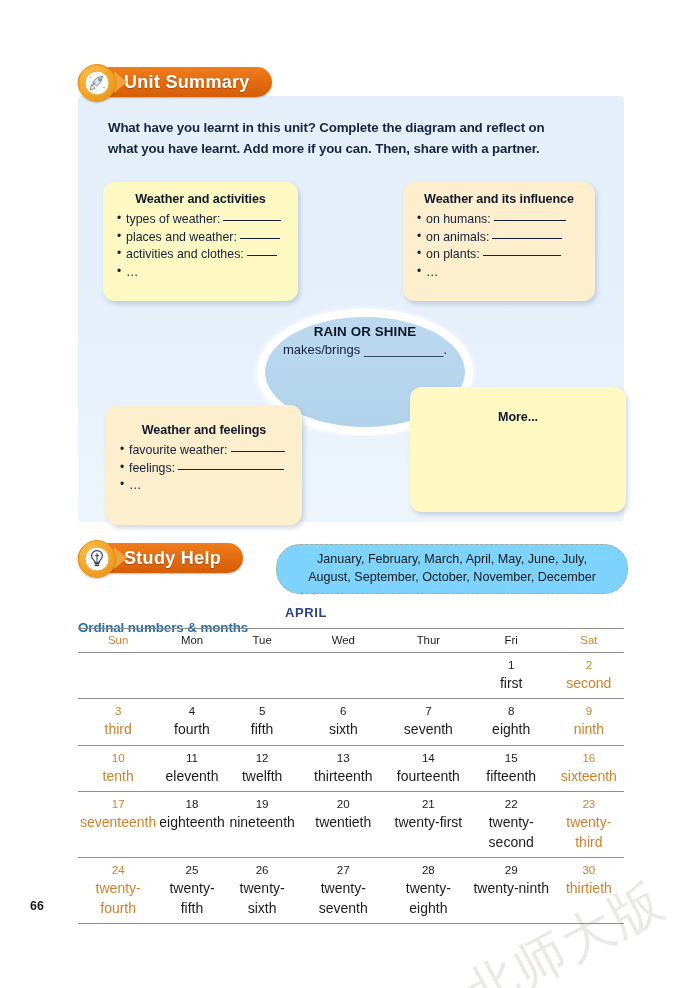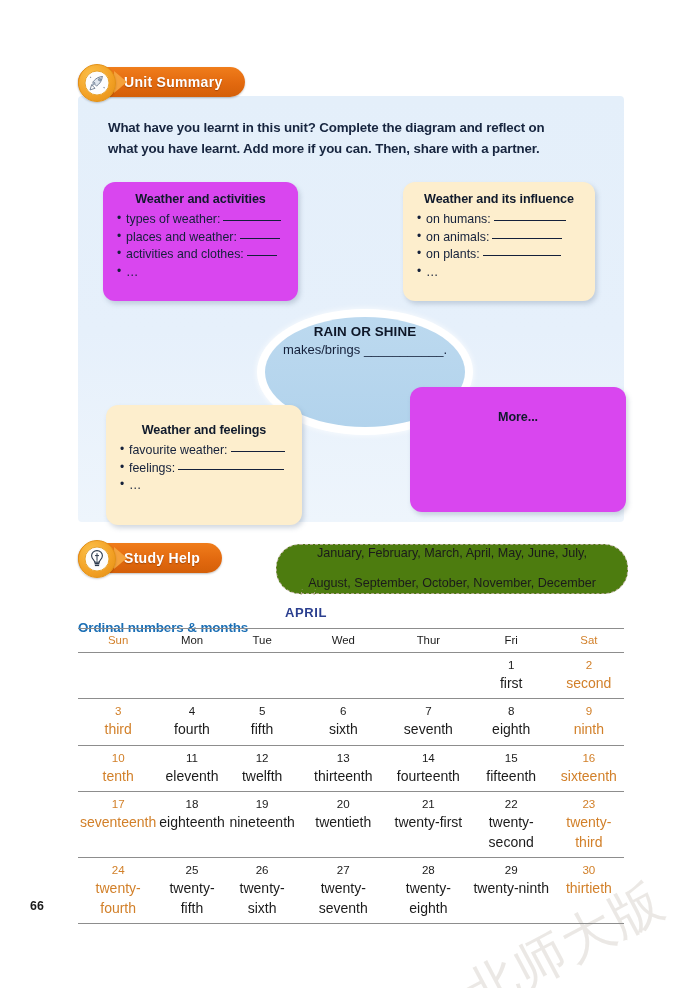--- a/index.html
+++ b/index.html
@@ -36,21 +36,21 @@
     height:30px;
     display:flex;align-items:center;
     padding:0 22px 0 46px;
     border-radius:16px;
     background:linear-gradient(180deg,#f07d1b 0%, #e2690f 55%, #d45f08 100%);
     box-shadow:0 1px 2px rgba(0,0,0,.25);
   }
   .badge .pill span{
     color:#fff;
     font-weight:bold;
-    font-size:14px;
+    font-size:18px;
     letter-spacing:.3px;
     text-shadow:0 1px 1px rgba(120,50,0,.55);
     white-space:nowrap;
   }
   .badge .arrow{
     position:absolute;left:36px;top:50%;
     width:0;height:0;
     margin-top:-11px;
     border-top:11px solid transparent;
     border-bottom:11px solid transparent;
@@ -85,21 +85,21 @@
     letter-spacing:-.15px;
   }
 
   
   .diagram{position:absolute;left:78px;top:96px;width:546px;height:426px;}
   .dbox{
     position:absolute;
     border-radius:12px;
     box-shadow:2px 3px 5px rgba(90,110,140,.28);
   }
-  .dbox.blue{background:#d946ef;}
+  .dbox.blue{background:#fef9c3;}
   .dbox.cream{background:#fdeecd;}
   .dbox .btitle{
     font-size:12.6px;font-weight:bold;color:#101a2c;
     text-align:center;margin:10px 0 5px;
     letter-spacing:-.1px;
   }
   .dbox ul{margin:0;padding:0 0 0 14px;list-style:none;}
   .dbox li{
     font-size:12.4px;color:#14203a;line-height:1.42;
     position:relative;padding-left:9px;white-space:nowrap;
@@ -139,22 +139,22 @@
   .ordinal-title{
     position:absolute;left:78px;top:602px;
     font-size:13.4px;font-weight:bold;color:#1b6fb5;
     letter-spacing:-.1px;
     margin-top:18px;
   }
   .bubble{
     position:absolute;left:276px;top:544px;width:350px;height:48px;
     border:1.6px dashed #b0a68e;
     border-radius:24px;
-    background:#4d7c0f;
-    display:flex;flex-direction:column;align-items:center;justify-content:space-between;
+    background:#7dd3fc;
+    display:flex;flex-direction:column;align-items:center;justify-content:center;
   }
   .bubble div{font-size:12.6px;color:#1b1b1b;line-height:1.42;white-space:nowrap;}
   .bubble-tail{
     position:absolute;left:300px;top:589px;width:16px;height:14px;
     overflow:hidden;
   }
   .bubble-tail:before{
     content:"";position:absolute;left:2px;top:-8px;
     width:12px;height:14px;
     border-left:1.6px dashed #b0a68e;

